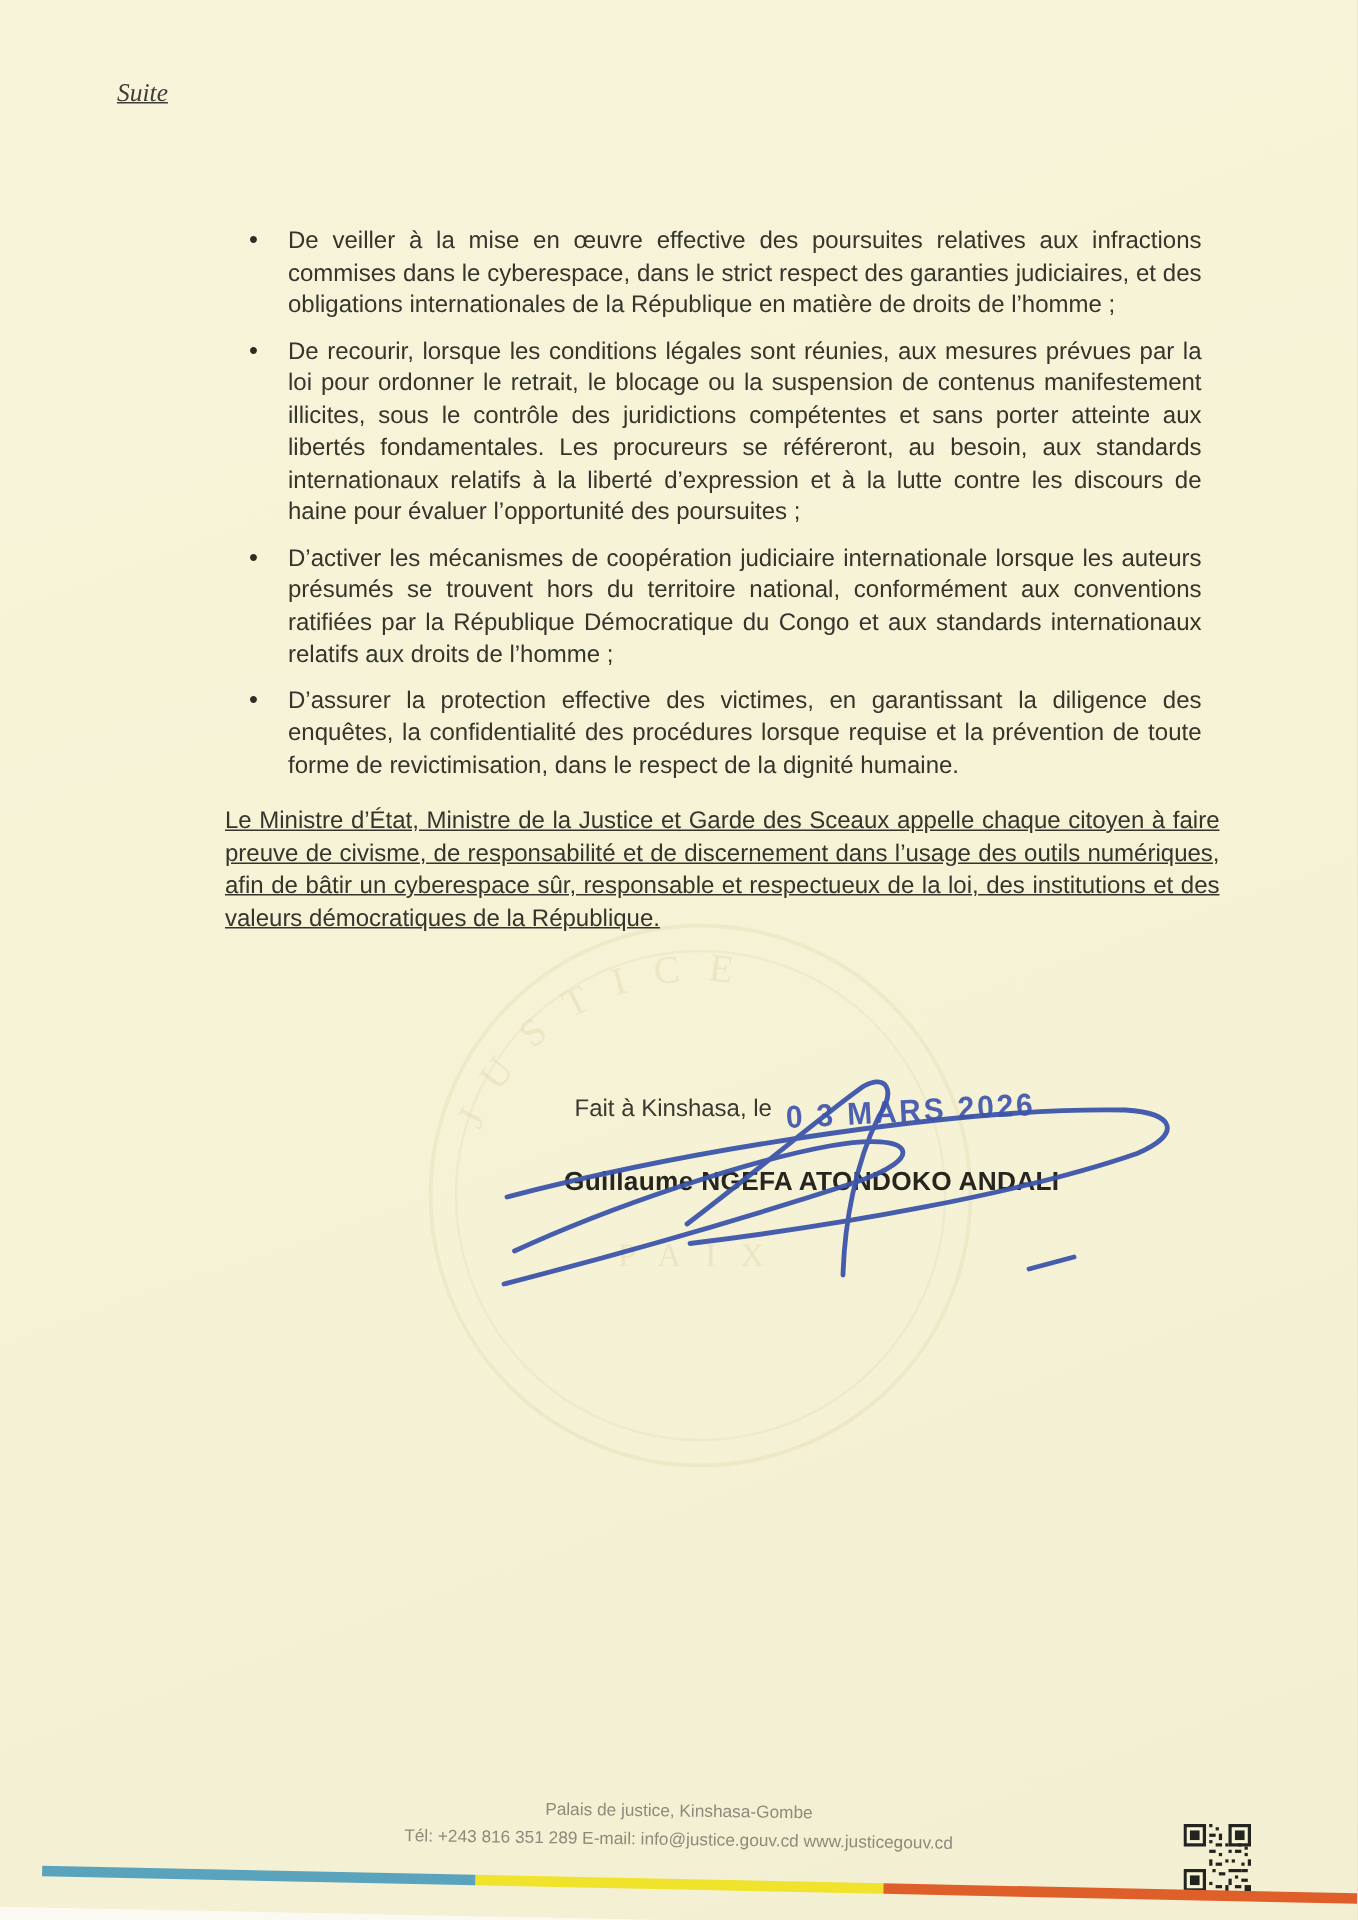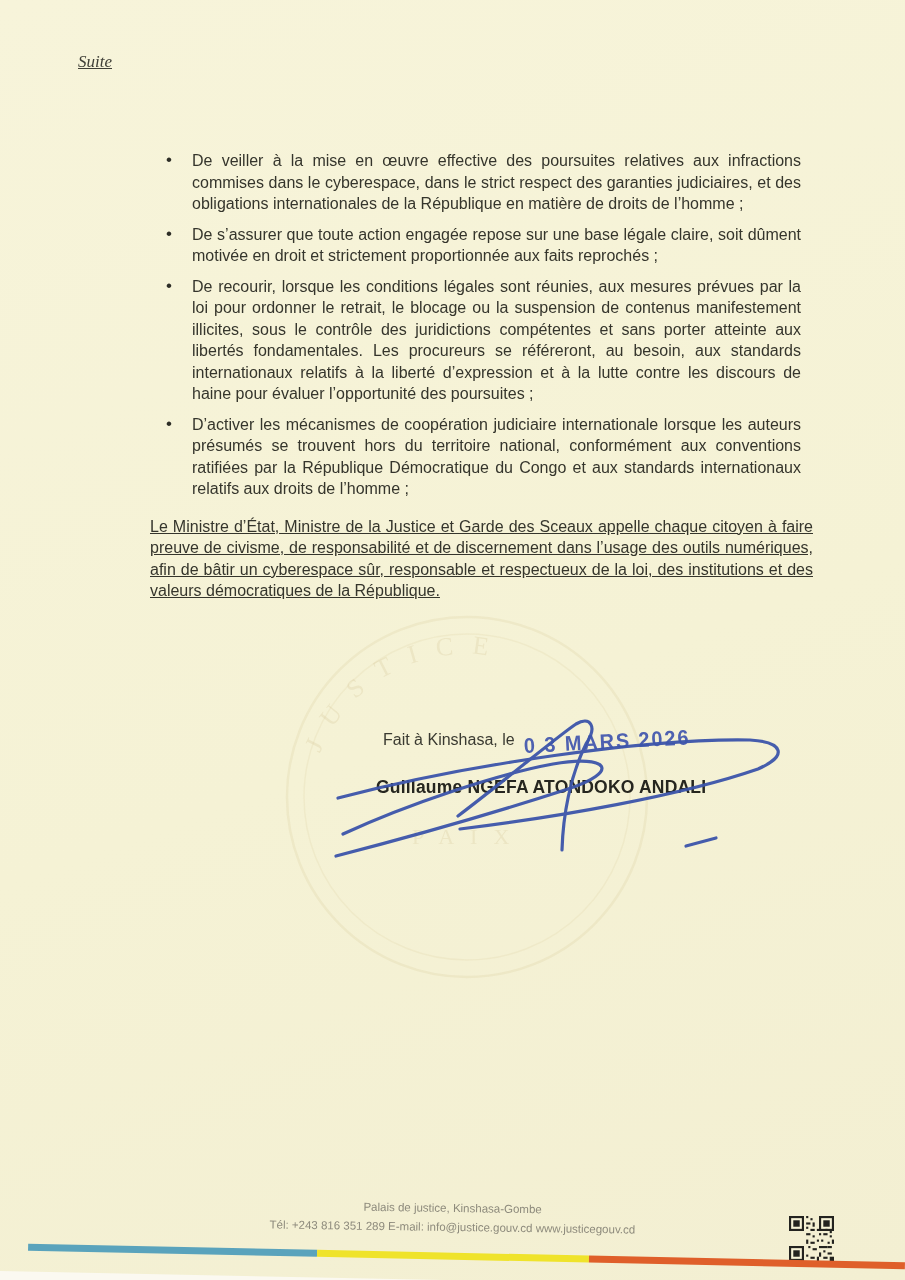--- a/index.html
+++ b/index.html
@@ -83,23 +83,23 @@
     </defs>
     <text font-family="Liberation Serif,serif" font-size="26" letter-spacing="18" fill="#b89f63" opacity="0.3">
       <textPath href="#sealArc" startOffset="12%">JUSTICE</textPath>
     </text>
     <text x="160" y="262" font-family="Liberation Serif,serif" font-size="22" letter-spacing="16" fill="#b89f63" opacity="0.3">PAIX</text>
   </svg>
 
   <div class="content">
     <ul class="bullets">
       <li>De veiller à la mise en œuvre effective des poursuites relatives aux infractions commises dans le cyberespace, dans le strict respect des garanties judiciaires, et des obligations internationales de la République en matière de droits de l’homme ;</li>
-      <li>De s’assurer que toute action engagée repose sur une base légale claire, soit dûment motivée en droit et strictement proportionnée aux faits reprochés ;</li>
       <li>De recourir, lorsque les conditions légales sont réunies, aux mesures prévues par la loi pour ordonner le retrait, le blocage ou la suspension de contenus manifestement illicites, sous le contrôle des juridictions compétentes et sans porter atteinte aux libertés fondamentales. Les procureurs se référeront, au besoin, aux standards internationaux relatifs à la liberté d’expression et à la lutte contre les discours de haine pour évaluer l’opportunité des poursuites ;</li>
       <li>D’activer les mécanismes de coopération judiciaire internationale lorsque les auteurs présumés se trouvent hors du territoire national, conformément aux conventions ratifiées par la République Démocratique du Congo et aux standards internationaux relatifs aux droits de l’homme ;</li>
+      <li>D’assurer la protection effective des victimes, en garantissant la diligence des enquêtes, la confidentialité des procédures lorsque requise et la prévention de toute forme de revictimisation, dans le respect de la dignité humaine.</li>
     </ul>
     <p class="closing">Le Ministre d’État, Ministre de la Justice et Garde des Sceaux appelle chaque citoyen à faire preuve de civisme, de responsabilité et de discernement dans l’usage des outils numériques, afin de bâtir un cyberespace sûr, responsable et respectueux de la loi, des institutions et des valeurs démocratiques de la République.</p>
   </div>
 
   <div class="fait">Fait à Kinshasa, le</div>
   <div class="stamp" style="color: rgb(64, 85, 174);">0 3 MARS 2026</div>
   <div class="signer">Guillaume NGEFA ATONDOKO ANDALI</div>
 
   <svg class="signature-svg" width="490" height="165" viewBox="0 0 490 165" aria-hidden="true">
     <g fill="none" stroke="#3c55aa" stroke-width="3.2" stroke-linecap="round" opacity="0.95">

